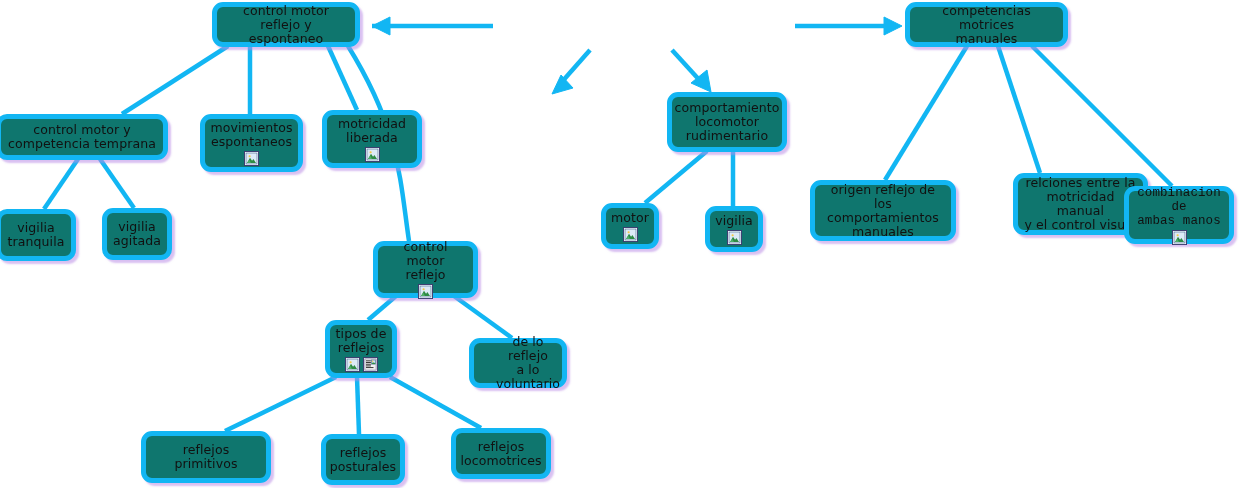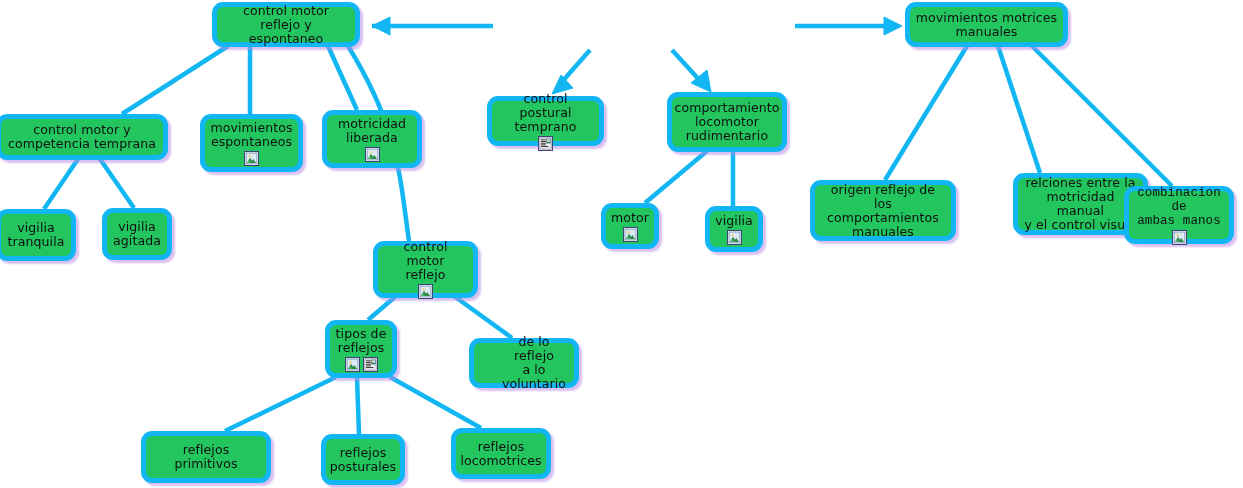--- a/index.html
+++ b/index.html
@@ -24,21 +24,21 @@
     position: absolute;
     left: 0;
     top: 0;
     width: 1243px;
     height: 488px;
     pointer-events: none;
   }
   .node {
     position: absolute;
     box-sizing: border-box;
-    background: #22c55e;
+    background: #0f766e;
     border: 5px solid #12b6f3;
     border-radius: 11px;
     display: flex;
     flex-direction: column;
     align-items: center;
     justify-content: center;
     text-align: center;
     color: #111111;
     font-size: 12.5px;
     line-height: 14px;
@@ -99,21 +99,21 @@
       <path d="M 454 296 L 512 338" fill="none" stroke="#12b6f3" stroke-width="4.5" stroke-linecap="butt" stroke-linejoin="round"></path>
       <path d="M 336 377 L 225 431" fill="none" stroke="#12b6f3" stroke-width="4.5" stroke-linecap="butt" stroke-linejoin="round"></path>
       <path d="M 357 377 L 359 434" fill="none" stroke="#12b6f3" stroke-width="4.5" stroke-linecap="butt" stroke-linejoin="round"></path>
       <path d="M 390 377 L 481 428" fill="none" stroke="#12b6f3" stroke-width="4.5" stroke-linecap="butt" stroke-linejoin="round"></path>
     </svg>
     <div class="node" style="left: 212px; top: 2px; width: 148px; height: 45px;">
       <span class="label">control motor
 reflejo y espontaneo</span>
     </div>
     <div class="node" style="left: 905px; top: 2px; width: 163px; height: 45px;">
-      <span class="label">movimientos motrices
+      <span class="label">competencias motrices
 manuales</span>
     </div>
     <div class="node" style="left: -4px; top: 114px; width: 172px; height: 46px;">
       <span class="label">control motor y
 competencia temprana</span>
     </div>
     <div class="node" style="left: 200px; top: 114px; width: 103px; height: 58px;">
       <span class="label">movimientos
 espontaneos</span>
       <div class="icon-row">
@@ -142,134 +142,116 @@
       </div>
     </div>
     <div class="node" style="left: -4px; top: 209px; width: 80px; height: 52px;">
       <span class="label">vigilia
 tranquila</span>
     </div>
     <div class="node" style="left: 102px; top: 208px; width: 70px; height: 52px;">
       <span class="label">vigilia
 agitada</span>
     </div>
-    <div class="node" style="left: 487px; top: 96px; width: 117px; height: 50px;">
-      <span class="label">control postural
-temprano</span>
-      <div class="icon-row">
+    <div class="node" style="left: 667px; top: 92px; width: 120px; height: 60px;">
+      <span class="label">comportamiento
+locomotor
+rudimentario</span>
+    </div>
+    <div class="node" style="left: 601px; top: 203px; width: 58px; height: 46px;">
+      <span class="label">motor</span>
+      <div class="icon-row">
+        <span class="mini-icon"><svg viewBox="0 0 16 16" width="15" height="15" aria-hidden="true">
+            <rect x="0.5" y="0.5" width="15" height="15" fill="#ffffff" stroke="#3a3a6e" stroke-width="1"></rect>
+            <rect x="2.2" y="2.2" width="11.6" height="11.6" fill="#ffffff" stroke="#5a7fa8" stroke-width="0.9"></rect>
+            <rect x="3.2" y="3.2" width="9.6" height="9.6" fill="#dceaf7"></rect>
+            <circle cx="6.0" cy="5.6" r="1.15" fill="#f5c842"></circle>
+            <path d="M3.2 12.8 L6.4 7.2 L8.6 10.4 L10.0 8.6 L12.8 12.8 Z" fill="#2e8b45"></path>
+            <path d="M3.2 12.8 L5.6 9.4 L7.4 12.8 Z" fill="#4fb06a"></path>
+          </svg></span>
+      </div>
+    </div>
+    <div class="node" style="left: 705px; top: 206px; width: 58px; height: 46px;">
+      <span class="label">vigilia</span>
+      <div class="icon-row">
+        <span class="mini-icon"><svg viewBox="0 0 16 16" width="15" height="15" aria-hidden="true">
+            <rect x="0.5" y="0.5" width="15" height="15" fill="#ffffff" stroke="#3a3a6e" stroke-width="1"></rect>
+            <rect x="2.2" y="2.2" width="11.6" height="11.6" fill="#ffffff" stroke="#5a7fa8" stroke-width="0.9"></rect>
+            <rect x="3.2" y="3.2" width="9.6" height="9.6" fill="#dceaf7"></rect>
+            <circle cx="6.0" cy="5.6" r="1.15" fill="#f5c842"></circle>
+            <path d="M3.2 12.8 L6.4 7.2 L8.6 10.4 L10.0 8.6 L12.8 12.8 Z" fill="#2e8b45"></path>
+            <path d="M3.2 12.8 L5.6 9.4 L7.4 12.8 Z" fill="#4fb06a"></path>
+          </svg></span>
+      </div>
+    </div>
+    <div class="node" style="left: 810px; top: 180px; width: 146px; height: 61px;">
+      <span class="label">origen reflejo de los
+comportamientos
+manuales</span>
+    </div>
+    <div class="node" style="left: 973px; top: 173px; width: 135px; height: 62px; margin-left: 40px;">
+      <span class="label">relciones entre la
+motricidad manual
+y el control visual</span>
+    </div>
+    <div class="node" style="left: 1124px; top: 186px; width: 110px; height: 58px; font-family: Liberation Mono, monospace;">
+      <span class="label">combinacion de
+ambas manos</span>
+      <div class="icon-row">
+        <span class="mini-icon"><svg viewBox="0 0 16 16" width="15" height="15" aria-hidden="true">
+            <rect x="0.5" y="0.5" width="15" height="15" fill="#ffffff" stroke="#3a3a6e" stroke-width="1"></rect>
+            <rect x="2.2" y="2.2" width="11.6" height="11.6" fill="#ffffff" stroke="#5a7fa8" stroke-width="0.9"></rect>
+            <rect x="3.2" y="3.2" width="9.6" height="9.6" fill="#dceaf7"></rect>
+            <circle cx="6.0" cy="5.6" r="1.15" fill="#f5c842"></circle>
+            <path d="M3.2 12.8 L6.4 7.2 L8.6 10.4 L10.0 8.6 L12.8 12.8 Z" fill="#2e8b45"></path>
+            <path d="M3.2 12.8 L5.6 9.4 L7.4 12.8 Z" fill="#4fb06a"></path>
+          </svg></span>
+      </div>
+    </div>
+    <div class="node" style="left: 373px; top: 241px; width: 105px; height: 57px;">
+      <span class="label">control motor
+reflejo</span>
+      <div class="icon-row">
+        <span class="mini-icon"><svg viewBox="0 0 16 16" width="15" height="15" aria-hidden="true">
+            <rect x="0.5" y="0.5" width="15" height="15" fill="#ffffff" stroke="#3a3a6e" stroke-width="1"></rect>
+            <rect x="2.2" y="2.2" width="11.6" height="11.6" fill="#ffffff" stroke="#5a7fa8" stroke-width="0.9"></rect>
+            <rect x="3.2" y="3.2" width="9.6" height="9.6" fill="#dceaf7"></rect>
+            <circle cx="6.0" cy="5.6" r="1.15" fill="#f5c842"></circle>
+            <path d="M3.2 12.8 L6.4 7.2 L8.6 10.4 L10.0 8.6 L12.8 12.8 Z" fill="#2e8b45"></path>
+            <path d="M3.2 12.8 L5.6 9.4 L7.4 12.8 Z" fill="#4fb06a"></path>
+          </svg></span>
+      </div>
+    </div>
+    <div class="node" style="left: 325px; top: 320px; width: 72px; height: 58px;">
+      <span class="label">tipos de
+reflejos</span>
+      <div class="icon-row">
+        <span class="mini-icon"><svg viewBox="0 0 16 16" width="15" height="15" aria-hidden="true">
+            <rect x="0.5" y="0.5" width="15" height="15" fill="#ffffff" stroke="#3a3a6e" stroke-width="1"></rect>
+            <rect x="2.2" y="2.2" width="11.6" height="11.6" fill="#ffffff" stroke="#5a7fa8" stroke-width="0.9"></rect>
+            <rect x="3.2" y="3.2" width="9.6" height="9.6" fill="#dceaf7"></rect>
+            <circle cx="6.0" cy="5.6" r="1.15" fill="#f5c842"></circle>
+            <path d="M3.2 12.8 L6.4 7.2 L8.6 10.4 L10.0 8.6 L12.8 12.8 Z" fill="#2e8b45"></path>
+            <path d="M3.2 12.8 L5.6 9.4 L7.4 12.8 Z" fill="#4fb06a"></path>
+          </svg></span>
         <span class="mini-icon"><svg viewBox="0 0 16 16" width="15" height="15" aria-hidden="true">
             <rect x="0.5" y="0.5" width="15" height="15" fill="#ffffff" stroke="#3a3a6e" stroke-width="1"></rect>
             <rect x="2" y="2" width="12" height="12" fill="#f2f2f2" stroke="#7b7ba0" stroke-width="0.8"></rect>
             <rect x="3.2" y="3.6" width="5.2" height="1" fill="#2b2b2b"></rect>
             <rect x="3.2" y="5.4" width="5.2" height="1" fill="#2b2b2b"></rect>
             <rect x="3.2" y="7.2" width="5.2" height="1" fill="#2b2b2b"></rect>
             <rect x="3.2" y="9.0" width="5.2" height="1" fill="#2b2b2b"></rect>
             <rect x="3.2" y="10.8" width="8.0" height="1" fill="#2b2b2b"></rect>
             <rect x="9.0" y="3.2" width="4.4" height="4.4" fill="#cfe4f5" stroke="#4f6f90" stroke-width="0.7"></rect>
             <circle cx="10.2" cy="4.4" r="0.7" fill="#f3cc36"></circle>
             <path d="M9.2 7.4 L10.7 5.3 L11.8 6.7 L12.5 5.9 L13.3 7.4 Z" fill="#2f8f3f"></path>
           </svg></span>
       </div>
     </div>
-    <div class="node" style="left: 667px; top: 92px; width: 120px; height: 60px;">
-      <span class="label">comportamiento
-locomotor
-rudimentario</span>
-    </div>
-    <div class="node" style="left: 601px; top: 203px; width: 58px; height: 46px;">
-      <span class="label">motor</span>
-      <div class="icon-row">
-        <span class="mini-icon"><svg viewBox="0 0 16 16" width="15" height="15" aria-hidden="true">
-            <rect x="0.5" y="0.5" width="15" height="15" fill="#ffffff" stroke="#3a3a6e" stroke-width="1"></rect>
-            <rect x="2.2" y="2.2" width="11.6" height="11.6" fill="#ffffff" stroke="#5a7fa8" stroke-width="0.9"></rect>
-            <rect x="3.2" y="3.2" width="9.6" height="9.6" fill="#dceaf7"></rect>
-            <circle cx="6.0" cy="5.6" r="1.15" fill="#f5c842"></circle>
-            <path d="M3.2 12.8 L6.4 7.2 L8.6 10.4 L10.0 8.6 L12.8 12.8 Z" fill="#2e8b45"></path>
-            <path d="M3.2 12.8 L5.6 9.4 L7.4 12.8 Z" fill="#4fb06a"></path>
-          </svg></span>
-      </div>
-    </div>
-    <div class="node" style="left: 705px; top: 206px; width: 58px; height: 46px;">
-      <span class="label">vigilia</span>
-      <div class="icon-row">
-        <span class="mini-icon"><svg viewBox="0 0 16 16" width="15" height="15" aria-hidden="true">
-            <rect x="0.5" y="0.5" width="15" height="15" fill="#ffffff" stroke="#3a3a6e" stroke-width="1"></rect>
-            <rect x="2.2" y="2.2" width="11.6" height="11.6" fill="#ffffff" stroke="#5a7fa8" stroke-width="0.9"></rect>
-            <rect x="3.2" y="3.2" width="9.6" height="9.6" fill="#dceaf7"></rect>
-            <circle cx="6.0" cy="5.6" r="1.15" fill="#f5c842"></circle>
-            <path d="M3.2 12.8 L6.4 7.2 L8.6 10.4 L10.0 8.6 L12.8 12.8 Z" fill="#2e8b45"></path>
-            <path d="M3.2 12.8 L5.6 9.4 L7.4 12.8 Z" fill="#4fb06a"></path>
-          </svg></span>
-      </div>
-    </div>
-    <div class="node" style="left: 810px; top: 180px; width: 146px; height: 61px;">
-      <span class="label">origen reflejo de los
-comportamientos
-manuales</span>
-    </div>
-    <div class="node" style="left: 973px; top: 173px; width: 135px; height: 62px; margin-left: 40px;">
-      <span class="label">relciones entre la
-motricidad manual
-y el control visual</span>
-    </div>
-    <div class="node" style="left: 1124px; top: 186px; width: 110px; height: 58px; font-family: Liberation Mono, monospace;">
-      <span class="label">combinacion de
-ambas manos</span>
-      <div class="icon-row">
-        <span class="mini-icon"><svg viewBox="0 0 16 16" width="15" height="15" aria-hidden="true">
-            <rect x="0.5" y="0.5" width="15" height="15" fill="#ffffff" stroke="#3a3a6e" stroke-width="1"></rect>
-            <rect x="2.2" y="2.2" width="11.6" height="11.6" fill="#ffffff" stroke="#5a7fa8" stroke-width="0.9"></rect>
-            <rect x="3.2" y="3.2" width="9.6" height="9.6" fill="#dceaf7"></rect>
-            <circle cx="6.0" cy="5.6" r="1.15" fill="#f5c842"></circle>
-            <path d="M3.2 12.8 L6.4 7.2 L8.6 10.4 L10.0 8.6 L12.8 12.8 Z" fill="#2e8b45"></path>
-            <path d="M3.2 12.8 L5.6 9.4 L7.4 12.8 Z" fill="#4fb06a"></path>
-          </svg></span>
-      </div>
-    </div>
-    <div class="node" style="left: 373px; top: 241px; width: 105px; height: 57px;">
-      <span class="label">control motor
-reflejo</span>
-      <div class="icon-row">
-        <span class="mini-icon"><svg viewBox="0 0 16 16" width="15" height="15" aria-hidden="true">
-            <rect x="0.5" y="0.5" width="15" height="15" fill="#ffffff" stroke="#3a3a6e" stroke-width="1"></rect>
-            <rect x="2.2" y="2.2" width="11.6" height="11.6" fill="#ffffff" stroke="#5a7fa8" stroke-width="0.9"></rect>
-            <rect x="3.2" y="3.2" width="9.6" height="9.6" fill="#dceaf7"></rect>
-            <circle cx="6.0" cy="5.6" r="1.15" fill="#f5c842"></circle>
-            <path d="M3.2 12.8 L6.4 7.2 L8.6 10.4 L10.0 8.6 L12.8 12.8 Z" fill="#2e8b45"></path>
-            <path d="M3.2 12.8 L5.6 9.4 L7.4 12.8 Z" fill="#4fb06a"></path>
-          </svg></span>
-      </div>
-    </div>
-    <div class="node" style="left: 325px; top: 320px; width: 72px; height: 58px;">
-      <span class="label">tipos de
-reflejos</span>
-      <div class="icon-row">
-        <span class="mini-icon"><svg viewBox="0 0 16 16" width="15" height="15" aria-hidden="true">
-            <rect x="0.5" y="0.5" width="15" height="15" fill="#ffffff" stroke="#3a3a6e" stroke-width="1"></rect>
-            <rect x="2.2" y="2.2" width="11.6" height="11.6" fill="#ffffff" stroke="#5a7fa8" stroke-width="0.9"></rect>
-            <rect x="3.2" y="3.2" width="9.6" height="9.6" fill="#dceaf7"></rect>
-            <circle cx="6.0" cy="5.6" r="1.15" fill="#f5c842"></circle>
-            <path d="M3.2 12.8 L6.4 7.2 L8.6 10.4 L10.0 8.6 L12.8 12.8 Z" fill="#2e8b45"></path>
-            <path d="M3.2 12.8 L5.6 9.4 L7.4 12.8 Z" fill="#4fb06a"></path>
-          </svg></span>
-        <span class="mini-icon"><svg viewBox="0 0 16 16" width="15" height="15" aria-hidden="true">
-            <rect x="0.5" y="0.5" width="15" height="15" fill="#ffffff" stroke="#3a3a6e" stroke-width="1"></rect>
-            <rect x="2" y="2" width="12" height="12" fill="#f2f2f2" stroke="#7b7ba0" stroke-width="0.8"></rect>
-            <rect x="3.2" y="3.6" width="5.2" height="1" fill="#2b2b2b"></rect>
-            <rect x="3.2" y="5.4" width="5.2" height="1" fill="#2b2b2b"></rect>
-            <rect x="3.2" y="7.2" width="5.2" height="1" fill="#2b2b2b"></rect>
-            <rect x="3.2" y="9.0" width="5.2" height="1" fill="#2b2b2b"></rect>
-            <rect x="3.2" y="10.8" width="8.0" height="1" fill="#2b2b2b"></rect>
-            <rect x="9.0" y="3.2" width="4.4" height="4.4" fill="#cfe4f5" stroke="#4f6f90" stroke-width="0.7"></rect>
-            <circle cx="10.2" cy="4.4" r="0.7" fill="#f3cc36"></circle>
-            <path d="M9.2 7.4 L10.7 5.3 L11.8 6.7 L12.5 5.9 L13.3 7.4 Z" fill="#2f8f3f"></path>
-          </svg></span>
-      </div>
-    </div>
-    <div class="node" style="left: 469px; top: 338px; width: 110px; height: 50px; padding-left: 20px;">
+    <div class="node" style="left: 469px; top: 338px; width: 98px; height: 50px; padding-left: 20px;">
       <span class="label">de lo reflejo
 a lo voluntario</span>
     </div>
     <div class="node" style="left: 141px; top: 431px; width: 130px; height: 52px;">
       <span class="label">reflejos primitivos</span>
     </div>
     <div class="node" style="left: 321px; top: 434px; width: 84px; height: 51px;">
       <span class="label">reflejos
 posturales</span>
     </div>

